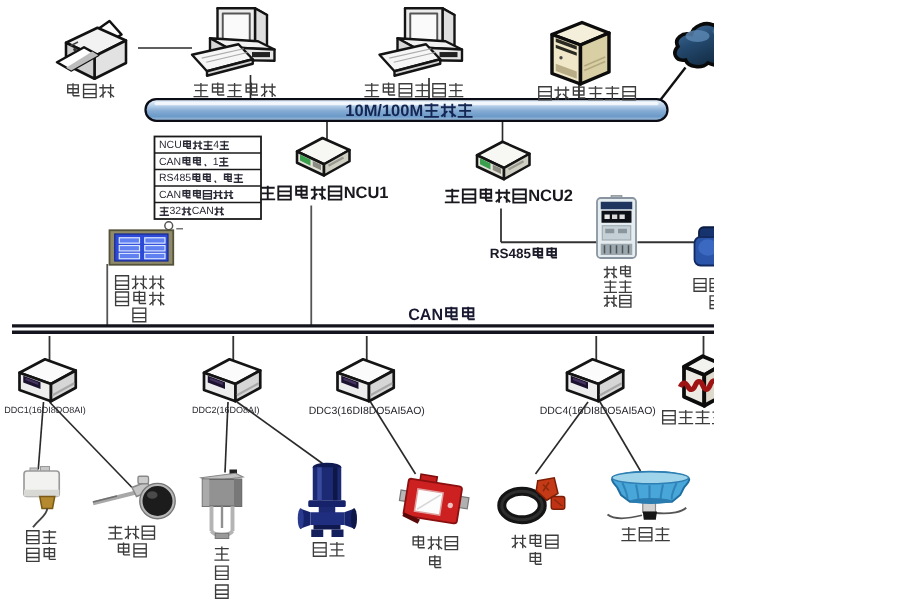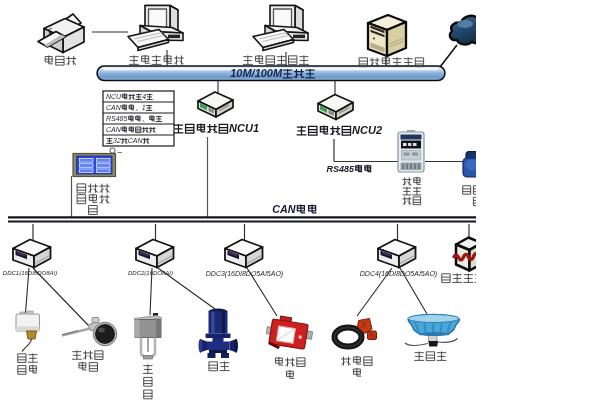--- a/index.html
+++ b/index.html
@@ -1,14 +1,14 @@
 <!DOCTYPE html>
 <html><head><meta charset="utf-8"><style>
 html,body{margin:0;padding:0;background:#ffffff;}
-#c{position:relative;width:476px;height:400px;overflow:hidden;background:#ffffff;filter:blur(0.35px);font-style:italic;}
+#c{position:relative;width:476px;height:400px;overflow:hidden;background:#ffffff;filter:blur(0.35px);}
 text{font-family:"Liberation Sans",sans-serif;}
 </style></head><body>
 <div id="c">
 <svg width="600" height="400" viewBox="0 0 600 400">
 <line x1="92" y1="32" x2="128" y2="32" stroke="#2a2a2a" stroke-width="1.1"></line>
 <line x1="167" y1="50" x2="167" y2="67" stroke="#2a2a2a" stroke-width="1.1"></line>
 <line x1="286" y1="52" x2="286" y2="67" stroke="#2a2a2a" stroke-width="1.1"></line>
 <line x1="386" y1="56" x2="386" y2="67" stroke="#2a2a2a" stroke-width="1.1"></line>
 <line x1="440" y1="67" x2="457" y2="45" stroke="#111" stroke-width="1.6"></line>
 <line x1="497" y1="33" x2="531" y2="36" stroke="#111" stroke-width="1.6"></line>

